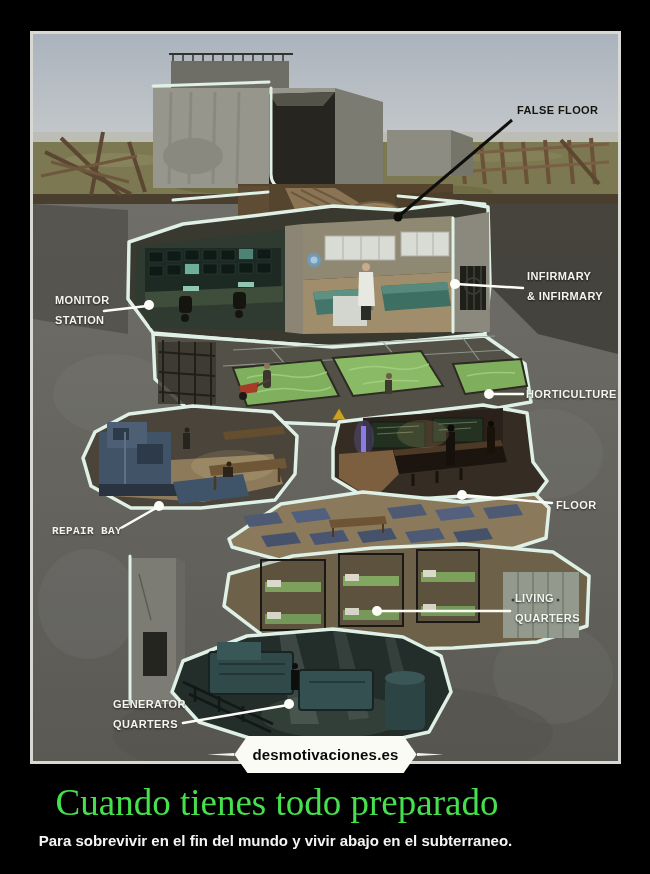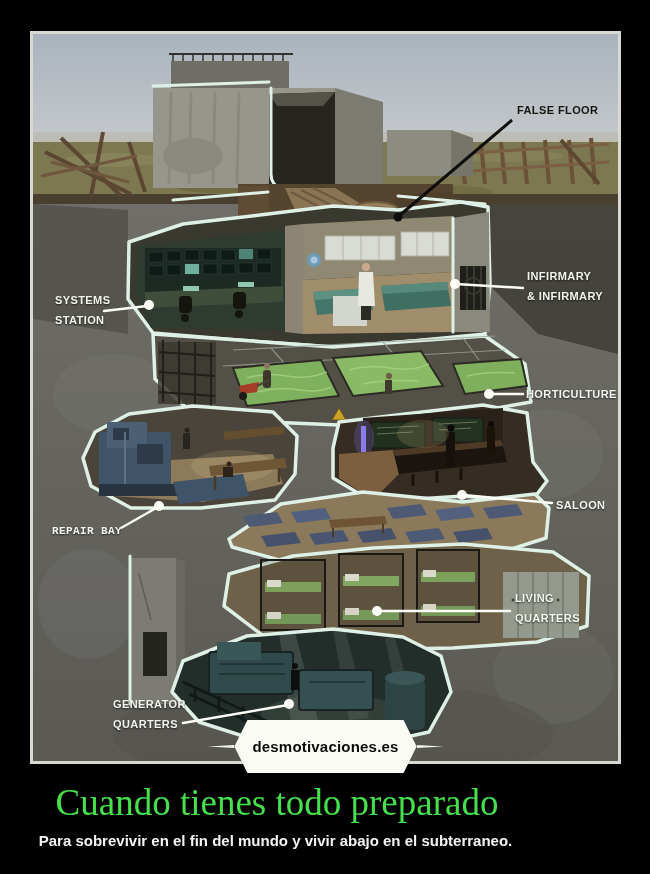--- a/index.html
+++ b/index.html
@@ -27,21 +27,21 @@
   .lbl-generator-systems{left:80px;top:660px;}
 
   
   .wm-wrap{position:absolute;left:50%;bottom:-12px;transform:translateX(-50%);
            display:flex;align-items:center;z-index:6;}
   .wm-line{width:27px;height:3px;background:#f4f4ee;}
   .wm-line.l{clip-path:polygon(0 50%,100% 0,100% 100%);}
   .wm-line.r{clip-path:polygon(0 0,100% 50%,0 100%);}
   .wm-banner{background:#fbfbf6;color:#0a0a0a;
              font:bold 15px/21px "Liberation Sans",sans-serif;
-             padding:16px 18px;letter-spacing:.2px;
+             padding:8px 18px;letter-spacing:.2px;
              clip-path:polygon(0 50%,13px 0,calc(100% - 13px) 0,100% 50%,calc(100% - 13px) 100%,13px 100%);}
 
   .caption-title{position:absolute;left:0;top:781px;width:554px;text-align:center;
                  font-family:"Liberation Serif","DejaVu Serif",serif;
                  font-size:37px;font-weight:400;
                  color:var(--title-green,#45e04c);}
   .caption-sub{position:absolute;left:0;top:831px;width:551px;text-align:center;
                font:bold 15px/20px "Liberation Sans",sans-serif;color:#f4f4f2;}
 
   
@@ -440,35 +440,35 @@
         <circle class="dot" cx="344" cy="577" r="5"></circle>
       <line class="callout" x1="150" y1="689" x2="255" y2="671"></line>
         <circle class="dot" cx="256" cy="670" r="5"></circle>
     </g>
   </svg>
 
   <div class="lbl dark lbl-false-floor">
     <span>FALSE FLOOR</span>
   </div>
   <div class="lbl lbl-monitor-station">
-    <span>SYSTEMS</span>
+    <span>MONITOR</span>
     <span>STATION</span>
   </div>
   <div class="lbl lbl-research-infirmary">
     <span>INFIRMARY</span>
     <span>&amp; INFIRMARY</span>
   </div>
   <div class="lbl lbl-horticulture">
     <span>HORTICULTURE</span>
   </div>
   <div class="lbl lbl-repair-bay">
     <span>REPAIR BAY</span>
   </div>
   <div class="lbl lbl-saloon">
-    <span>SALOON</span>
+    <span>FLOOR</span>
   </div>
   <div class="lbl lbl-living-quarters">
     <span>LIVING</span>
     <span>QUARTERS</span>
   </div>
   <div class="lbl lbl-generator-systems">
     <span>GENERATOR</span>
     <span>QUARTERS</span>
   </div>
 

